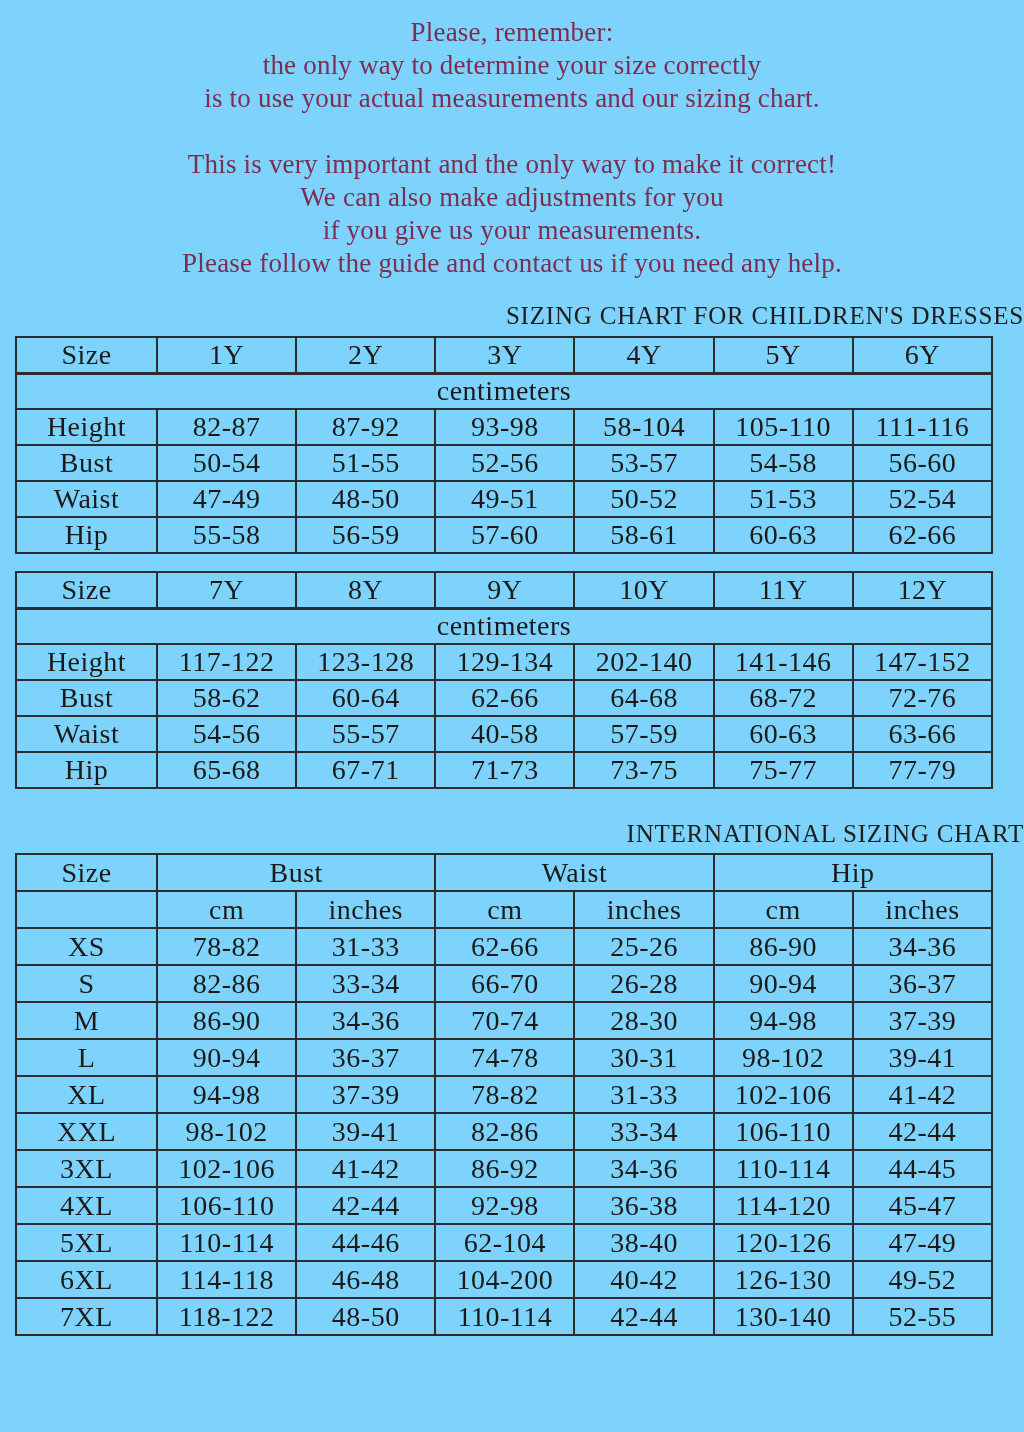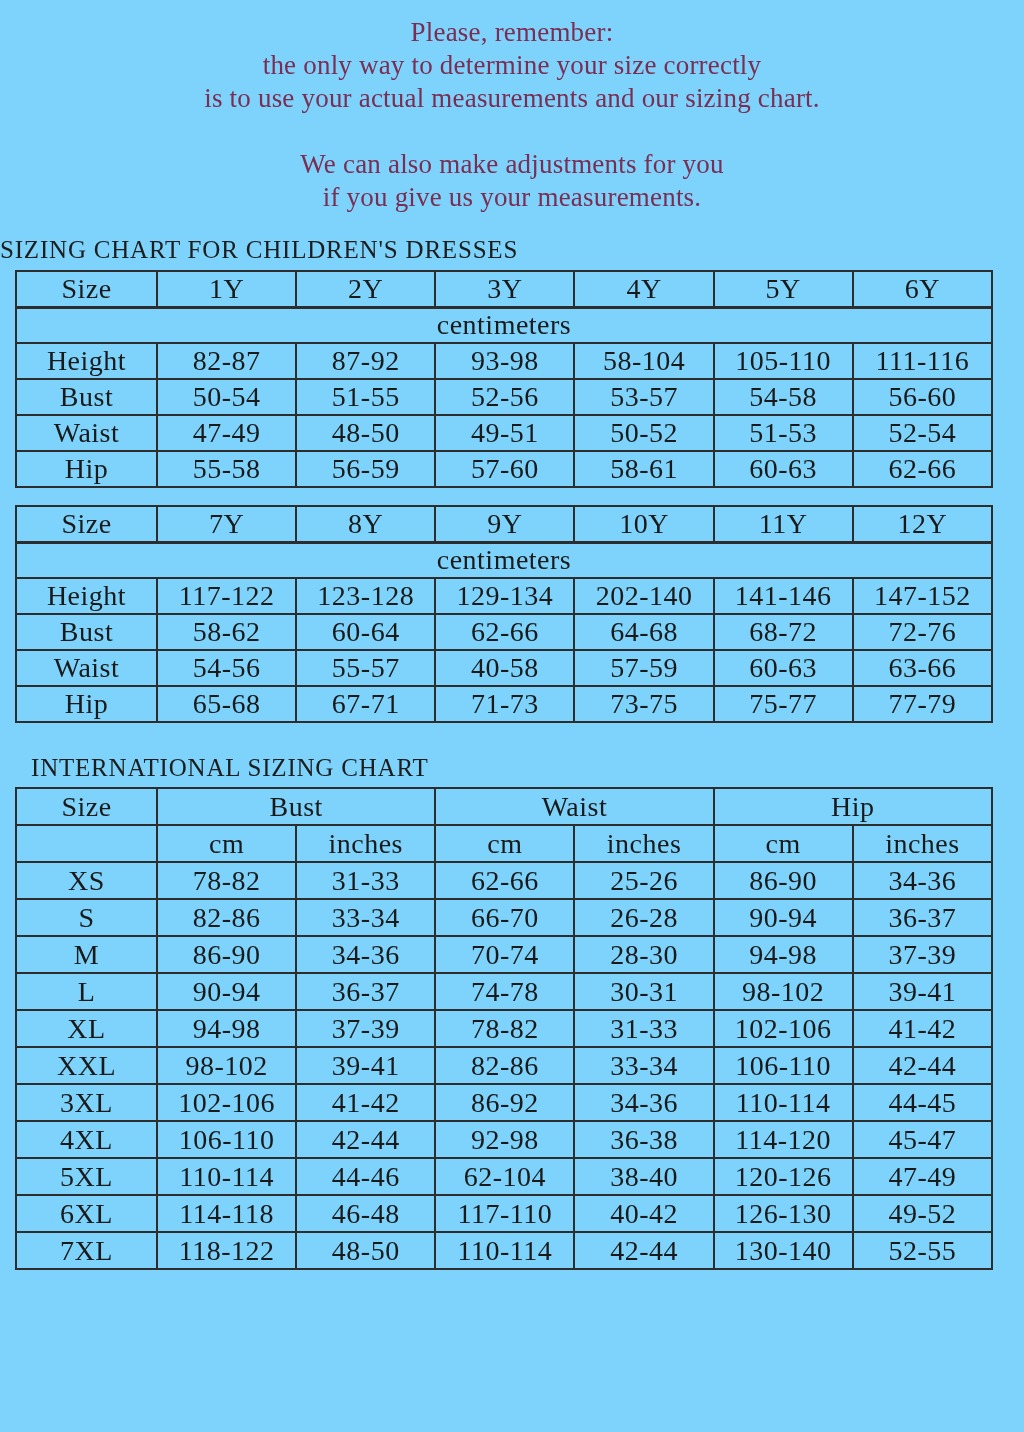--- a/index.html
+++ b/index.html
@@ -16,21 +16,21 @@
     padding-top:16px;
     text-align:center;
     color:#7b2d52;
     font-size:27px;
     font-weight:300;
     letter-spacing:0.2px;
   }
   .intro-line { min-height:33px; line-height:33px; }
   
   .chart-title {
-    text-align:left;
+    text-align:right;
     color:#1d1d1d;
     font-size:25px;
     font-weight:400;
     letter-spacing:0.8px;
     line-height:28px;
   }
   .title-children { margin-top:22px; }
   .title-international { margin-top:31px;padding-left:31px; }
   
   table.size-table {
@@ -62,22 +62,24 @@
 </head>
 <body>
 
 <div class="page">
 
   <div class="intro">
     <div class="intro-line">Please, remember:</div>
     <div class="intro-line">the only way to determine your size correctly</div>
     <div class="intro-line">is to use your actual measurements and our sizing chart.</div>
     <div class="intro-line"></div>
+    <div class="intro-line">This is very important and the only way to make it correct!</div>
     <div class="intro-line">We can also make adjustments for you</div>
     <div class="intro-line">if you give us your measurements.</div>
+    <div class="intro-line">Please follow the guide and contact us if you need any help.</div>
   </div>
 
   <div class="chart-title title-children">SIZING CHART FOR CHILDREN'S DRESSES</div>
 
   <table class="size-table tbl-children-1">
     <colgroup>
         <col class="c-label">
         <col>
         <col>
         <col>
@@ -305,21 +307,21 @@
         <td>44-46</td>
         <td>62-104</td>
         <td>38-40</td>
         <td>120-126</td>
         <td>47-49</td>
       </tr>
       <tr>
         <td>6XL</td>
         <td>114-118</td>
         <td>46-48</td>
-        <td>117-110</td>
+        <td>104-200</td>
         <td>40-42</td>
         <td>126-130</td>
         <td>49-52</td>
       </tr>
       <tr>
         <td>7XL</td>
         <td>118-122</td>
         <td>48-50</td>
         <td>110-114</td>
         <td>42-44</td>

